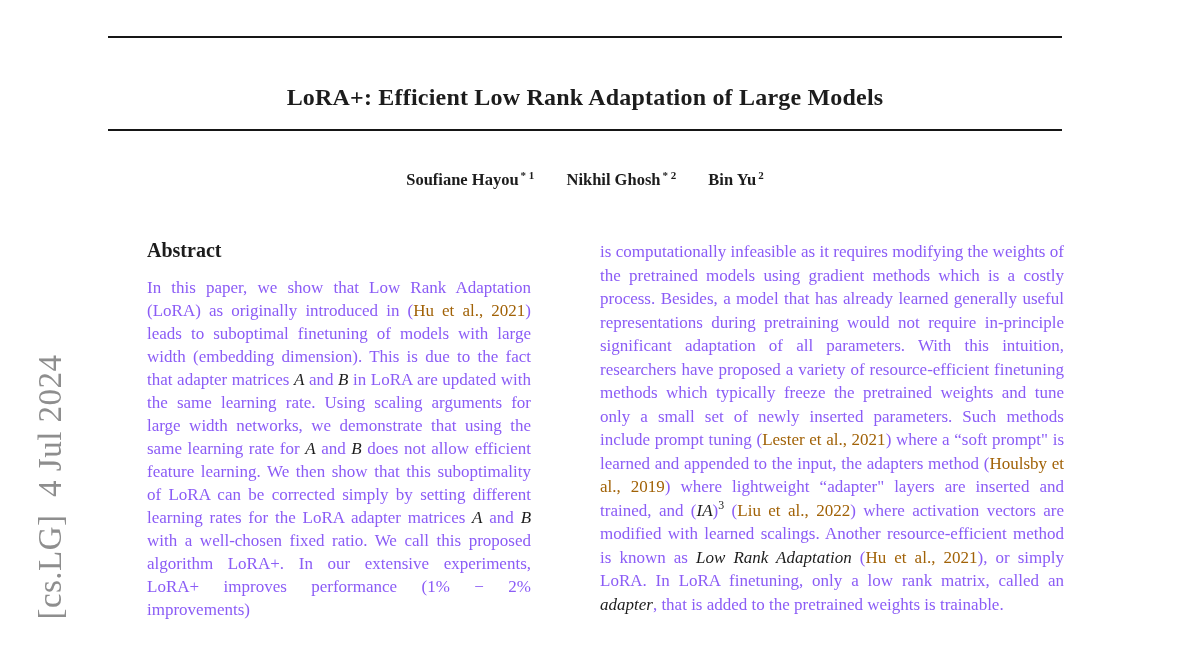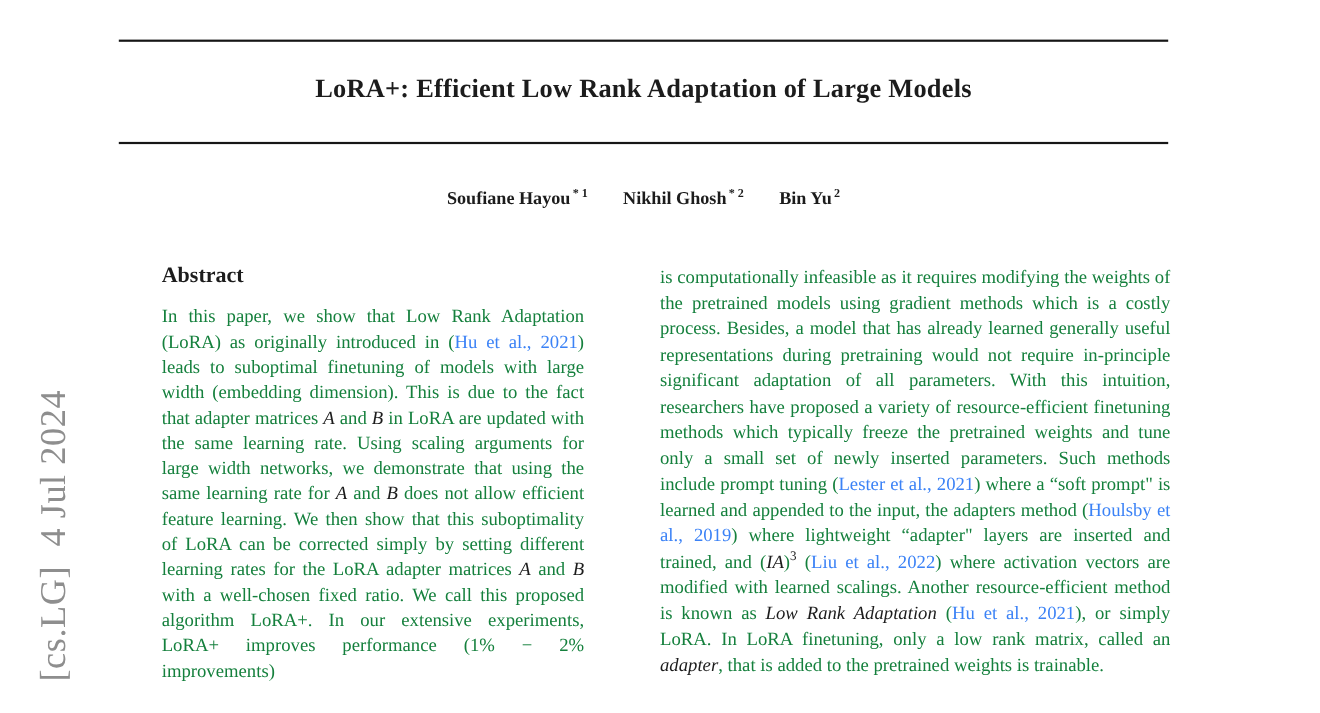--- a/index.html
+++ b/index.html
@@ -18,21 +18,21 @@
     left: 108px;
     width: 954px;
     height: 2px;
     background: #161616;
   }
   .rule-top { top: 36px; }
   .rule-mid { top: 129px; }
   .paper-title {
     position: absolute;
     left: 108px;
-    top: 68px;
+    top: 84px;
     width: 954px;
     text-align: center;
     font-size: 24px;
     font-weight: bold;
     letter-spacing: 0.2px;
   }
   .author-line {
     position: absolute;
     left: 108px;
     top: 170px;
@@ -71,22 +71,22 @@
     position: absolute;
     left: 600px;
     top: 240px;
     width: 464px;
     height: 408px;
     overflow: hidden;
     text-align: justify;
     font-size: 17px;
     line-height: 23.5px;
   }
-  .seg-p { color: #15803d; }
-  .seg-link { color: #3b82f6; }
+  .seg-p { color: #8b5cf6; }
+  .seg-link { color: #a16207; }
   .seg-math { font-style: italic; }
   .seg-it { font-style: italic; }
   sup.seg-sup { font-size: 70%; line-height: 0; vertical-align: super; }
   .arxiv-stamp {
     position: absolute;
     left: 50px;
     top: 487px;
     transform: translate(-50%, -50%) rotate(-90deg);
     font-family: "Liberation Serif", serif;
     font-size: 33px;

